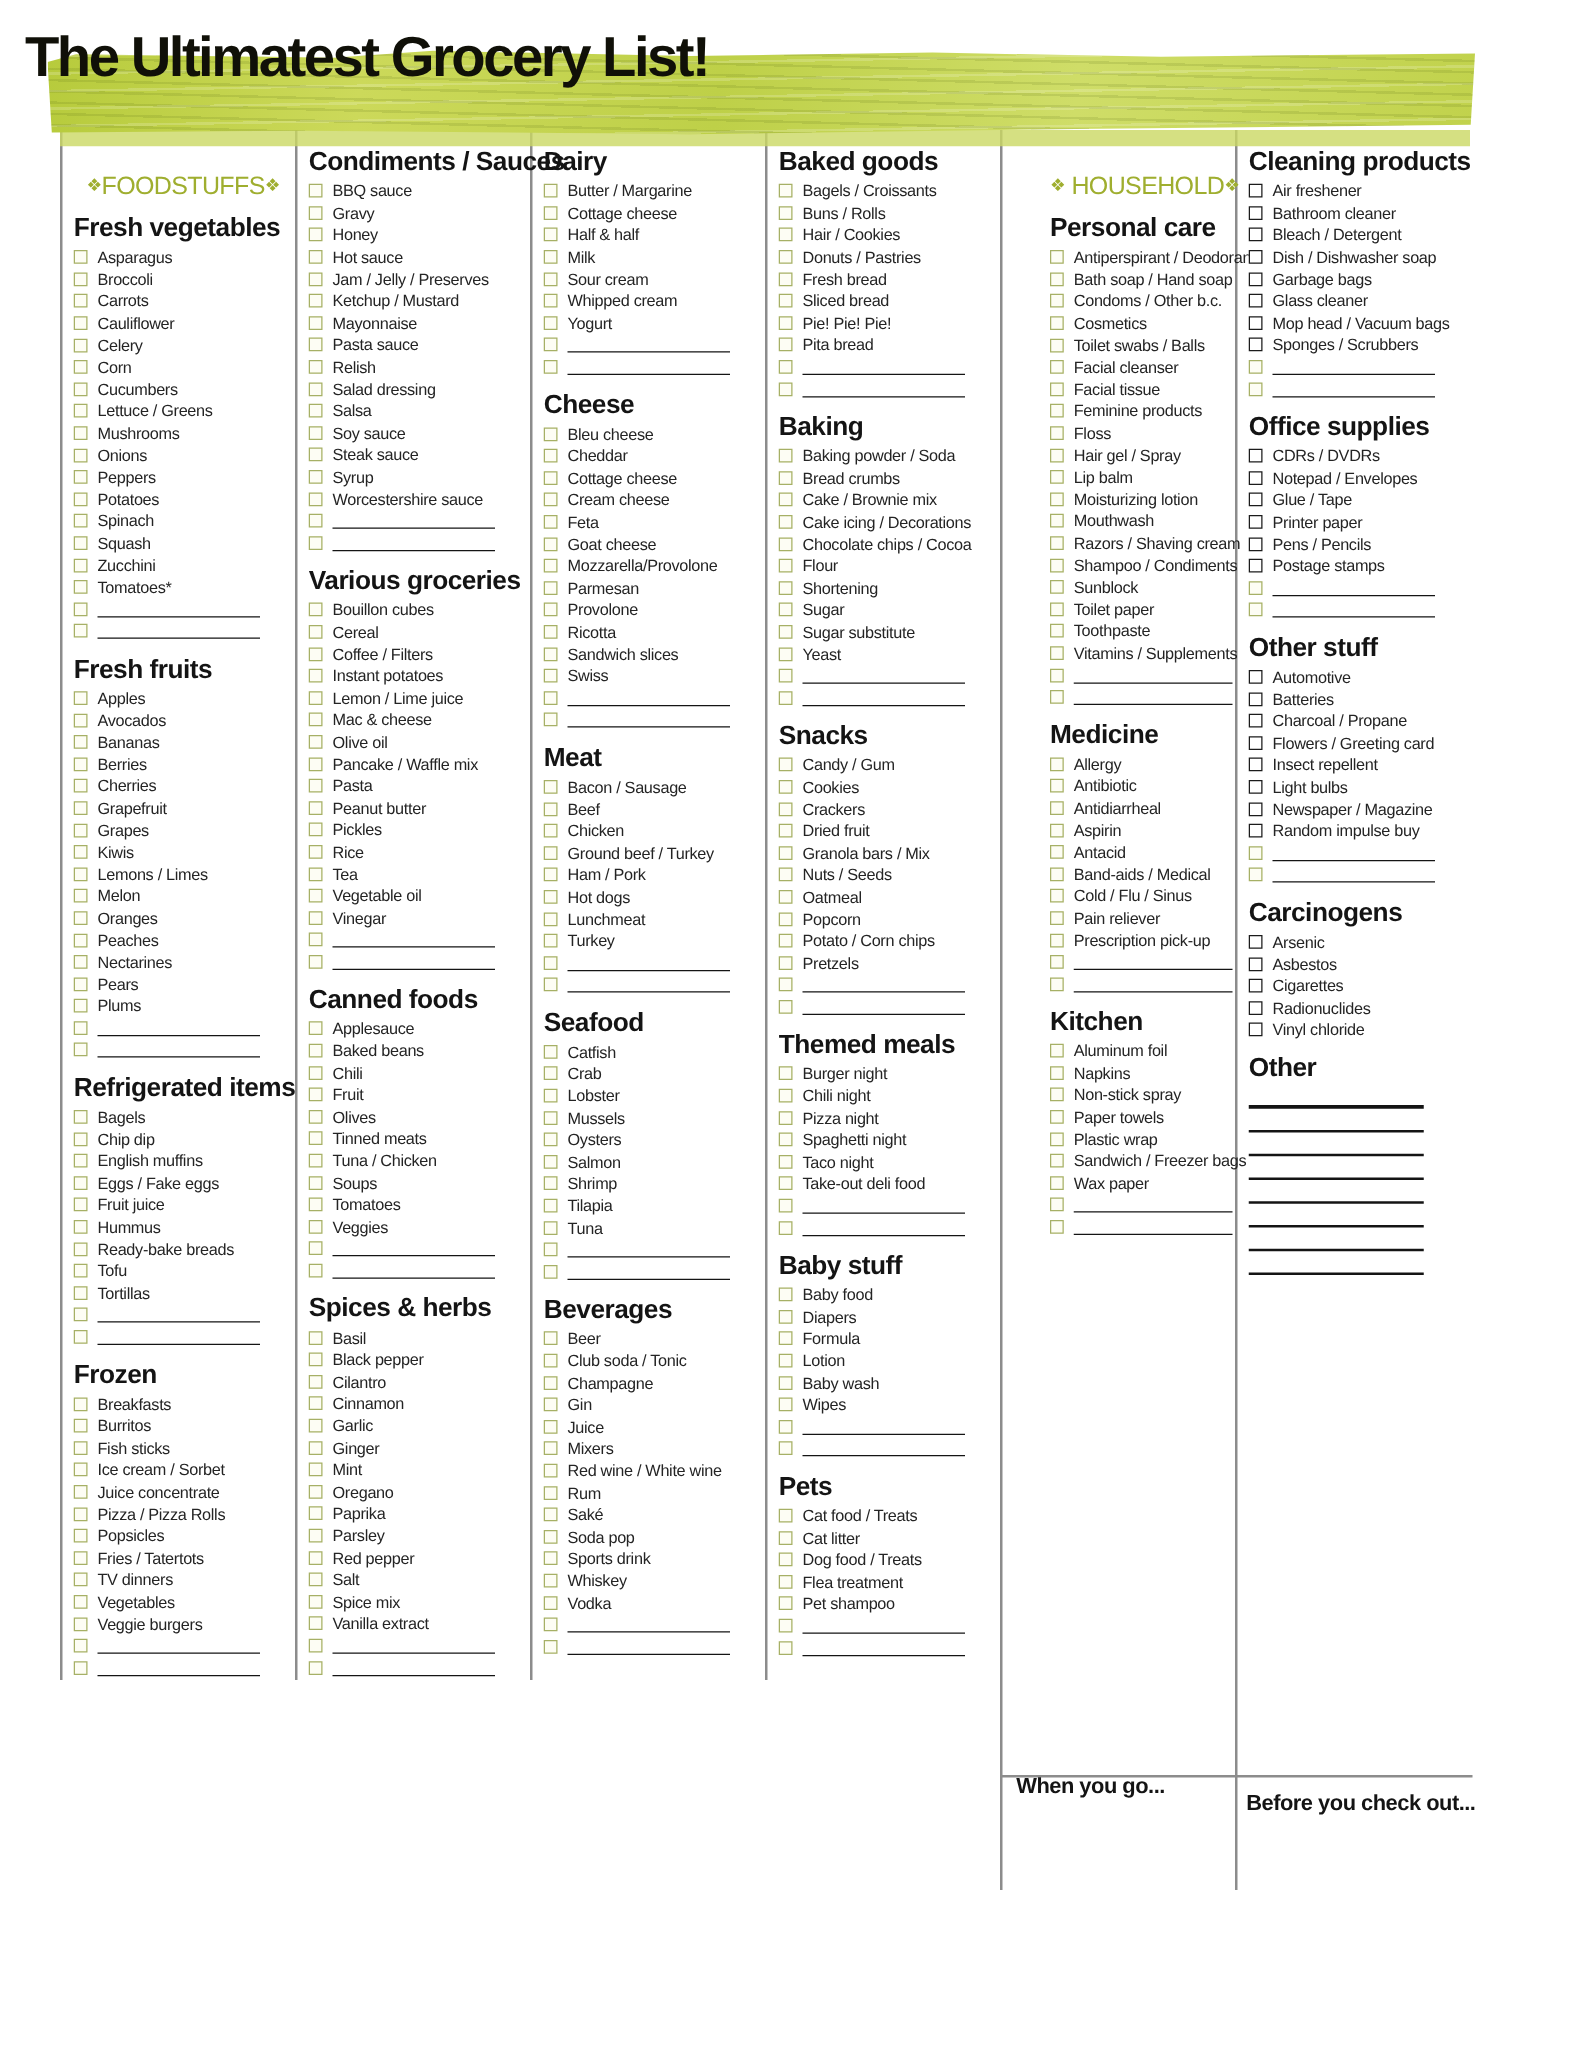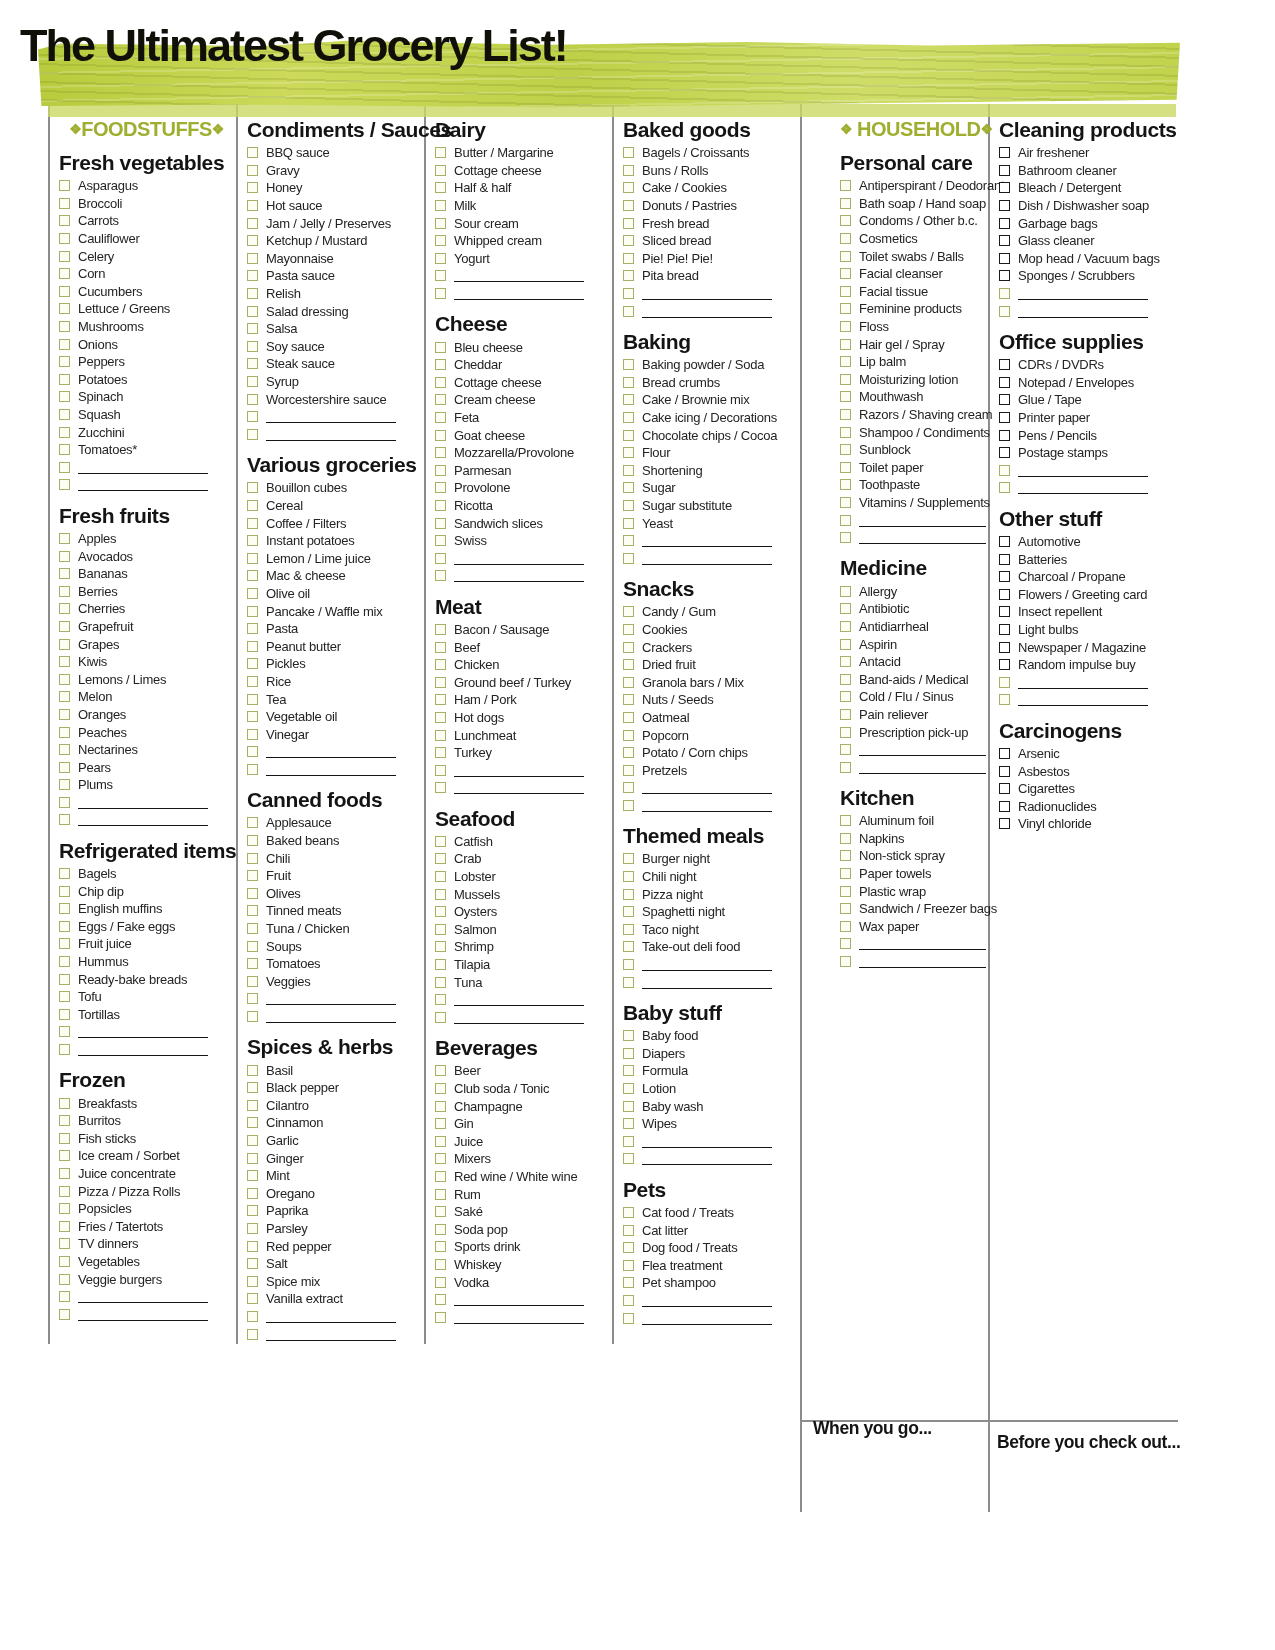--- a/index.html
+++ b/index.html
@@ -29,22 +29,22 @@
     background:#cbd863;opacity:.8;z-index:2;
   }
   
   .vline{position:absolute;top:104px;width:2px;background:#8c8c8c;z-index:1;}
   .vline.short{height:1240px;}
   .vline.long{height:1408px;}
   .footer-hline{position:absolute;left:800px;top:1420px;width:378px;height:2px;background:#8c8c8c;z-index:1;}
   
   .col{position:absolute;top:104px;width:186px;padding:14px 0 0 11px;box-sizing:border-box;z-index:2;}
   .cat-header{
-    color:#9fae2f;font-weight:bold;font-size:20px;letter-spacing:-0.5px;
-    margin:0 0 10px;text-align:center;white-space:nowrap;
+    color:#9fae2f;font-weight:normal;font-size:20px;letter-spacing:-0.5px;
+    margin:20px 0 10px;text-align:center;white-space:nowrap;
   }
   .cat-header .diamond{font-size:14px;position:relative;top:-2px;}
   .section-title{
     font-size:21px;line-height:20px;font-weight:bold;color:#141414;
     letter-spacing:-0.4px;margin:12px 0 4px;white-space:nowrap;
   }
   section:first-of-type .no-cat{margin-top:2px;}
   .item{
     display:flex;align-items:center;height:17.6px;font-size:13px;color:#242424;
     letter-spacing:-0.25px;white-space:nowrap;
@@ -852,21 +852,21 @@
         <div class="item">
           <span class="cb"></span>
           <span>Bagels / Croissants</span>
         </div>
         <div class="item">
           <span class="cb"></span>
           <span>Buns / Rolls</span>
         </div>
         <div class="item">
           <span class="cb"></span>
-          <span>Cake / Cookies</span>
+          <span>Hair / Cookies</span>
         </div>
         <div class="item">
           <span class="cb"></span>
           <span>Donuts / Pastries</span>
         </div>
         <div class="item">
           <span class="cb"></span>
           <span>Fresh bread</span>
         </div>
         <div class="item">
@@ -1407,18 +1407,29 @@
           <span>Cigarettes</span>
         </div>
         <div class="item">
           <span class="cb black"></span>
           <span>Radionuclides</span>
         </div>
         <div class="item">
           <span class="cb black"></span>
           <span>Vinyl chloride</span>
         </div>
+      </section>
+      <section>
+        <h3 class="section-title">Other</h3>
+        <div class="wline first"></div>
+        <div class="wline"></div>
+        <div class="wline"></div>
+        <div class="wline"></div>
+        <div class="wline"></div>
+        <div class="wline"></div>
+        <div class="wline"></div>
+        <div class="wline"></div>
       </section>
     </div>
   </div>
 
 <div class="footer-title" id="footer-when">When you go...</div>
 <div class="footer-title" id="footer-before">Before you check out...</div>
 
 </body></html>

